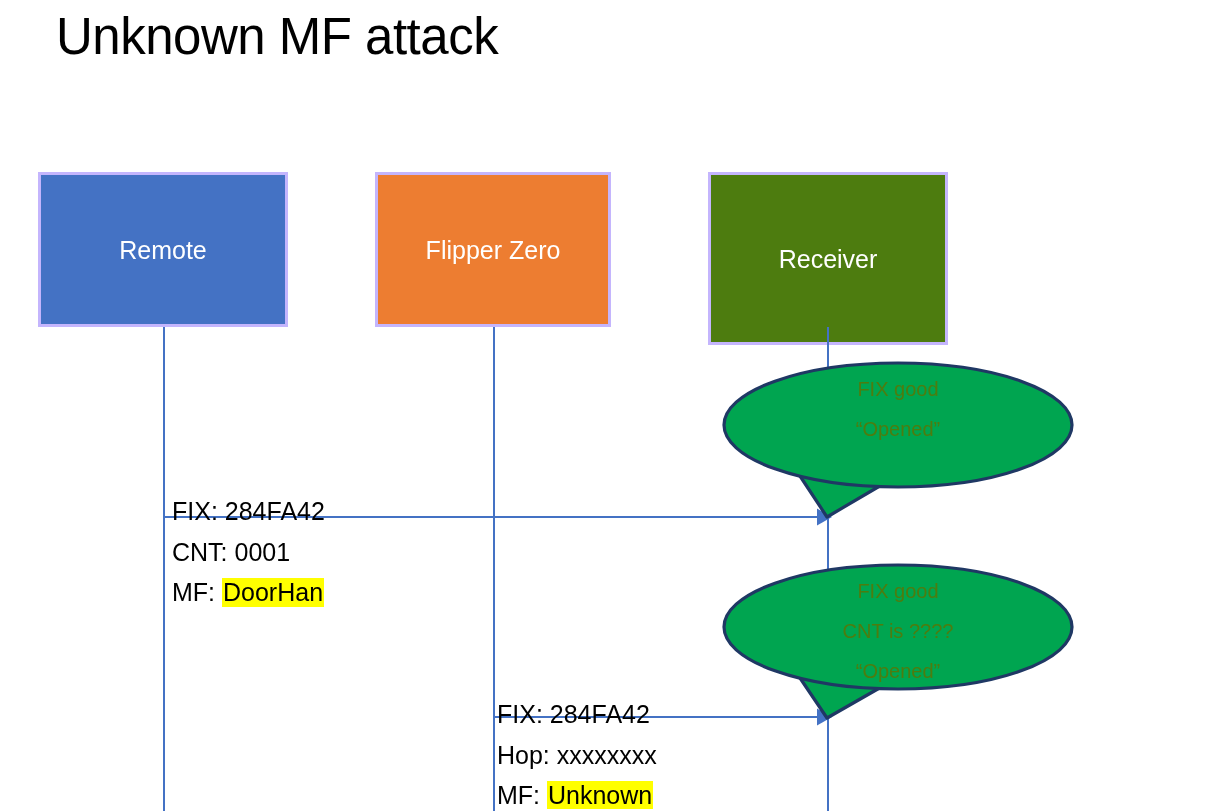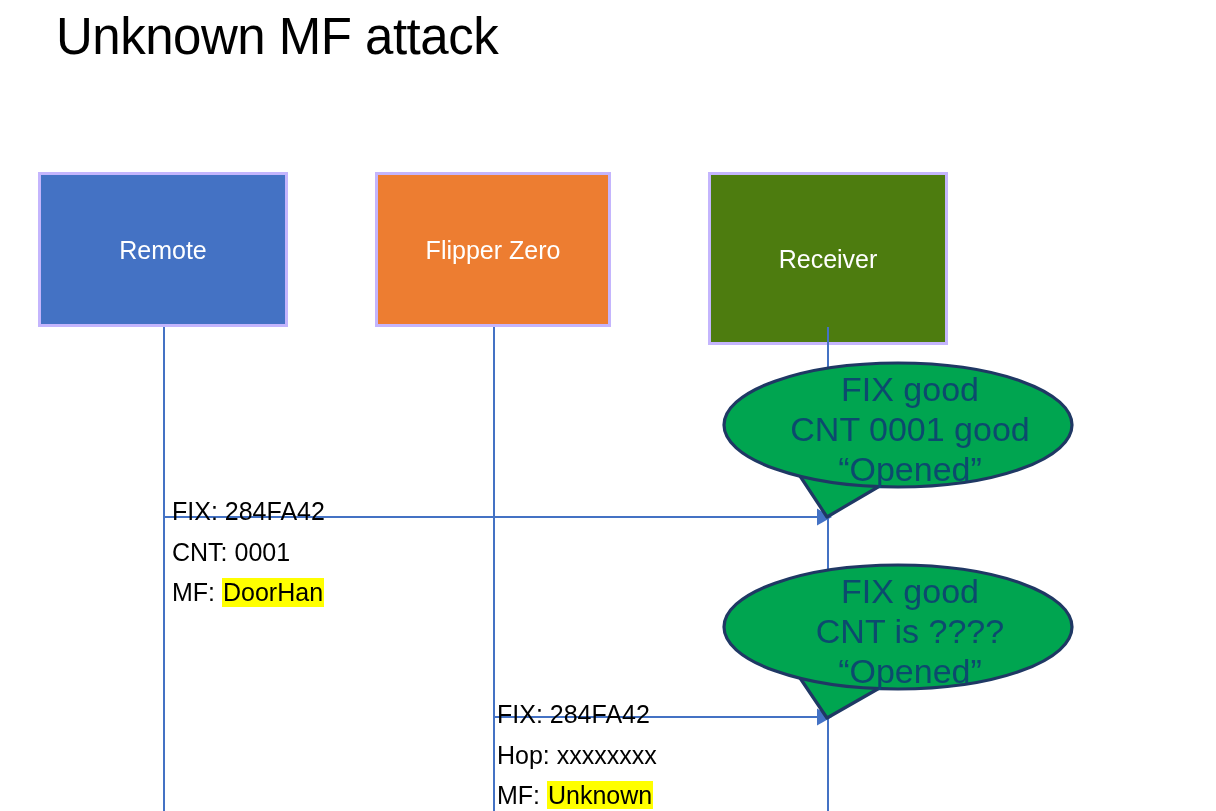--- a/index.html
+++ b/index.html
@@ -100,25 +100,25 @@
   #msg2-l1 { left: 497px; top: 678px; }
   #msg2-l2 { left: 497px; top: 719px; }
   #msg2-l3 { left: 497px; top: 759px; }
 
   
   .bubble-wrap {
     position: absolute;
   }
   .bubble-text {
     position: absolute;
-    left: 12px;
+    left: 0;
     width: 100%;
     text-align: center;
-    color: #0c4a6e;
-    font-size: 34px;
+    color: #4d7c0f;
+    font-size: 20px;
     line-height: 40px;
     white-space: nowrap;
     pointer-events: none;
   }
   #bubble1 { left: 722px; top: 361px; width: 352px; height: 160px; }
   #bubble2 { left: 722px; top: 563px; width: 352px; height: 160px; }
   #bubble1-text { top: 8px; }
   #bubble2-text { top: 8px; }
 </style>
 </head>
@@ -161,21 +161,20 @@
 
   <g>
     <path d="M 800 678 L 827 718 L 890 682 Z" fill="#00A550" stroke="#1F3864" stroke-width="3.2" stroke-linejoin="round"></path>
     <ellipse cx="898" cy="627" rx="174" ry="62" fill="#00A550" stroke="#1F3864" stroke-width="3.2"></ellipse>
   </g>
 </svg>
 
 <div class="bubble-wrap" id="bubble1">
   <div class="bubble-text" id="bubble1-text">
     <div>FIX good</div>
-    <div>CNT 0001 good</div>
     <div>“Opened”</div>
   </div>
 </div>
 
 <div class="bubble-wrap" id="bubble2">
   <div class="bubble-text" id="bubble2-text">
     <div>FIX good</div>
     <div>CNT is ????</div>
     <div>“Opened”</div>
   </div>

